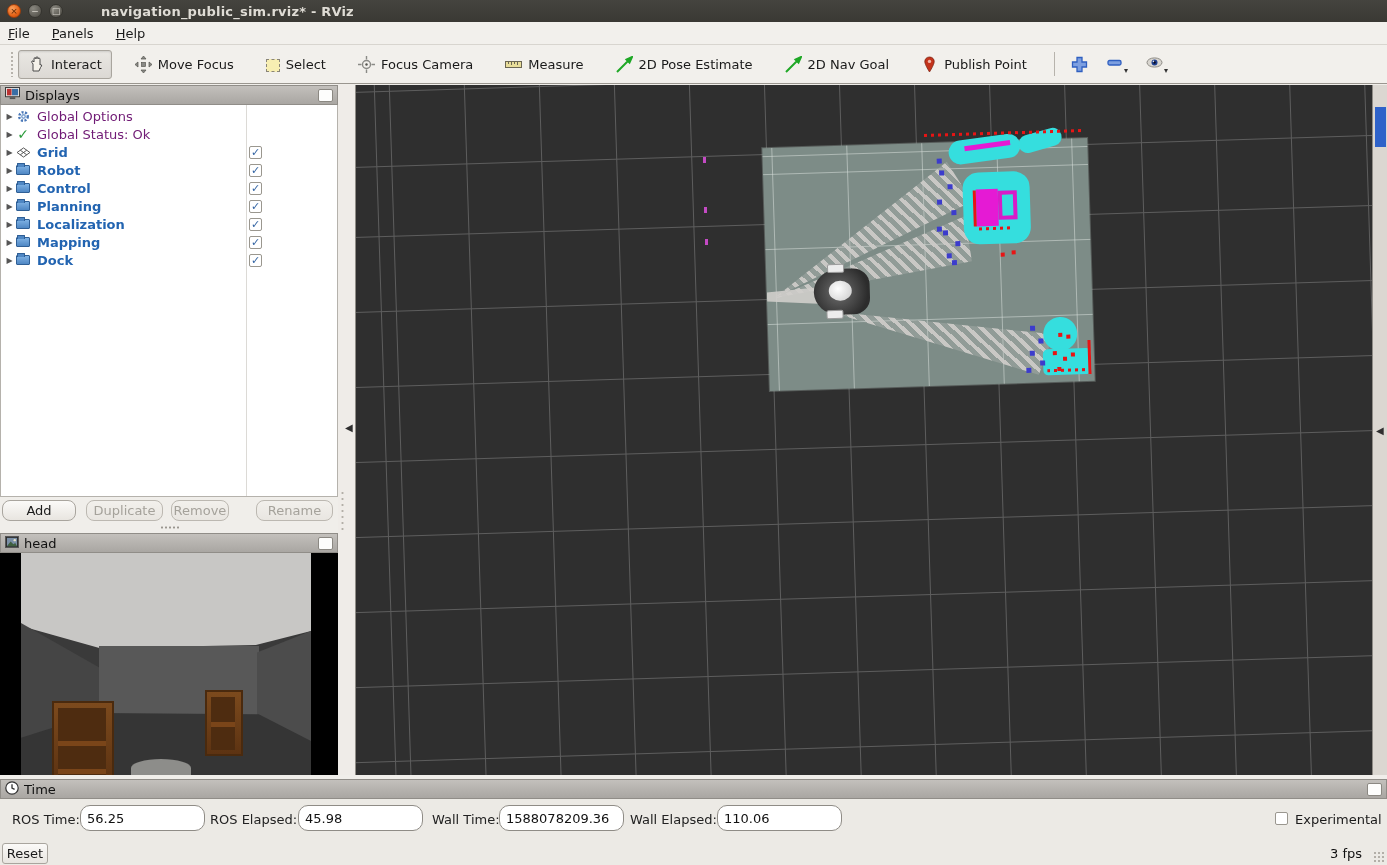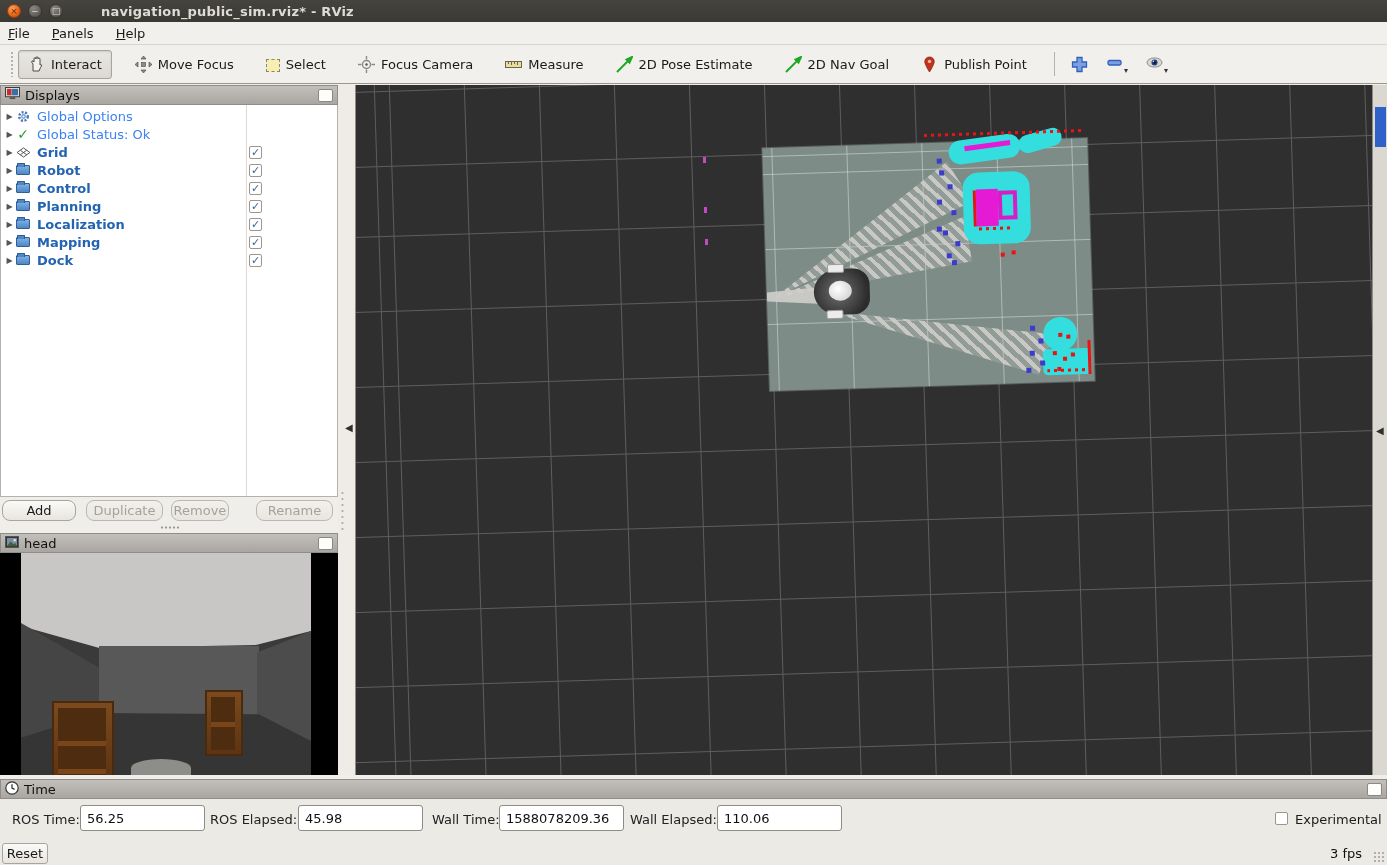--- a/index.html
+++ b/index.html
@@ -35,21 +35,21 @@
   .panel-header .spacer { flex:1; }
   .float-box { width:15px; height:13px; background:#fdfdfc; border:1px solid #8b8882; border-radius:2px; }
 
   
   .displays { position:absolute; left:0; top:85px; width:338px; height:445px; background:#f0eeea; }
   .tree-area { position:absolute; left:0; top:20px; width:338px; height:392px; background:#fff; border:1px solid #b5b2ac; border-top:none; }
   .col-sep { position:absolute; left:245px; top:0; bottom:0; width:1px; background:#dcdad6; }
   .tree-row { position:absolute; left:0; width:338px; height:18px; display:flex; align-items:center; }
   .expander { width:14px; text-align:center; font-size:8px; color:#555; flex:none; padding-left:3px; }
   .tree-ico { width:16px; height:14px; flex:none; margin-right:6px; display:flex; align-items:center; justify-content:center; }
-  .tree-label.plain { color:#3b82f6; }
+  .tree-label.plain { color:#701a75; }
   .tree-label.linkish { color:#2264b1; font-weight:bold; }
   .row-check { position:absolute; left:248px; width:13px; height:13px; background:#fff; border:1px solid #9a978f; border-radius:2px; font-size:11px; line-height:11px; text-align:center; color:#3465a4; font-weight:bold; }
   .folder-ico { width:14px; height:10px; background:linear-gradient(#7fb2e4,#4f87c4); border:1px solid #2f5f96; border-radius:1px; position:relative; }
   .folder-ico::before { content:""; position:absolute; left:0; top:-3px; width:6px; height:3px; background:#4f87c4; border:1px solid #2f5f96; border-bottom:none; border-radius:1px 1px 0 0; }
   .check-glyph { color:#2c9c3c; font-weight:bold; font-size:14px; }
   .btn-row { position:absolute; left:0; top:415px; width:338px; height:30px; }
   .dbtn { position:absolute; top:0; height:21px; background:linear-gradient(#fbfaf8,#e8e5e0); border:1px solid #a9a59e; border-radius:8px; font-size:13px; text-align:center; line-height:19px; }
   .dbtn.disabled { color:#a5a29b; background:linear-gradient(#f2f0ec,#e9e6e1); border-color:#bcb8b1; }
   .vsplit-dots { position:absolute; left:160px; top:441px; width:20px; height:3px;
      background-image:radial-gradient(circle,#9a968f 1px,transparent 1.2px); background-size:4px 3px; }
@@ -121,21 +121,21 @@
 
   
   .right-strip { position:absolute; left:1372px; top:85px; width:15px; height:690px; background:#dbd7d1; border-left:1px solid #8f8c86; }
   .right-strip .sel { position:absolute; left:2px; top:22px; width:11px; height:40px; background:#2e62c9; }
 
   
   .time-panel { position:absolute; left:0; top:779px; width:1387px; height:86px; background:#eceae5; }
   .time-header { position:absolute; left:0; top:0; width:1387px; height:20px; }
   .time-fields { position:absolute; left:4px; top:20px; width:1144px; height:40px; }
   .tf-label { position:absolute; top:13px; font-size:13px; color:#222; white-space:nowrap; }
-  .tf-input { position:absolute; top:6px; width:125px; height:26px; background:#fff; border:1px solid #8f8c86; border-radius:3px; font:13px "DejaVu Sans",sans-serif; padding:0 6px; color:#111; }
+  .tf-input { position:absolute; top:6px; width:125px; height:26px; background:#fff; border:1px solid #8f8c86; border-radius:10px; font:13px "DejaVu Sans",sans-serif; padding:0 6px; color:#111; }
   .exp-check { position:absolute; left:1271px; top:13px; width:13px; height:13px; background:#fff; border:1px solid #9a978f; border-radius:2px; }
   .exp-label { position:absolute; left:1291px; top:13px; font-size:13px; }
   .reset-btn { position:absolute; left:2px; top:64px; width:46px; height:21px; background:linear-gradient(#fbfaf8,#e8e5e0); border:1px solid #a9a59e; border-radius:3px; font-size:13px; line-height:19px; text-align:center; }
   .fps { position:absolute; left:1330px; top:67px; font-size:13px; color:#111; }
   .grip { position:absolute; right:2px; bottom:2px; width:12px; height:12px;
      background-image:radial-gradient(circle,#b3afa8 1px,transparent 1.2px); background-size:4px 4px; }
 </style>
 </head>
 <body>
 

